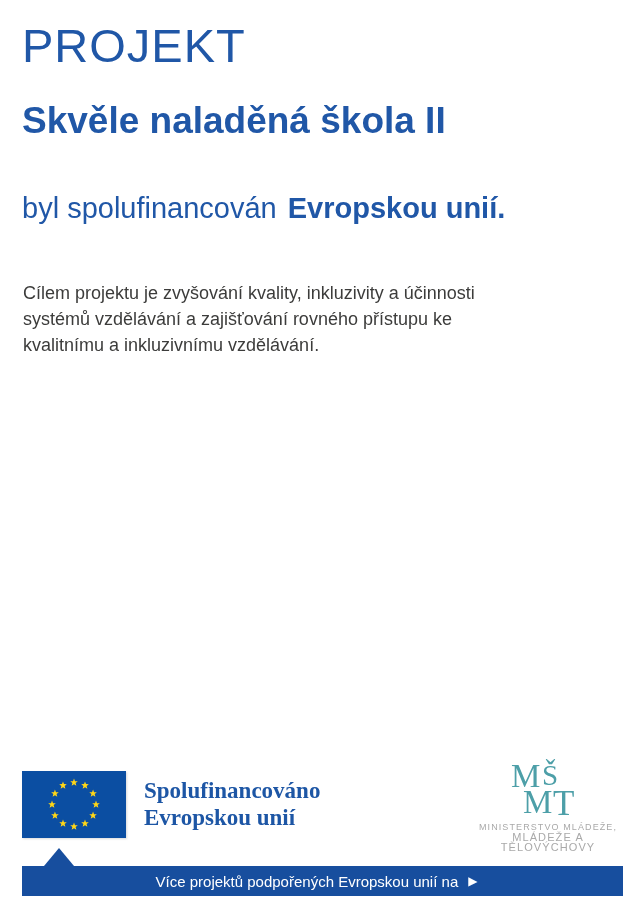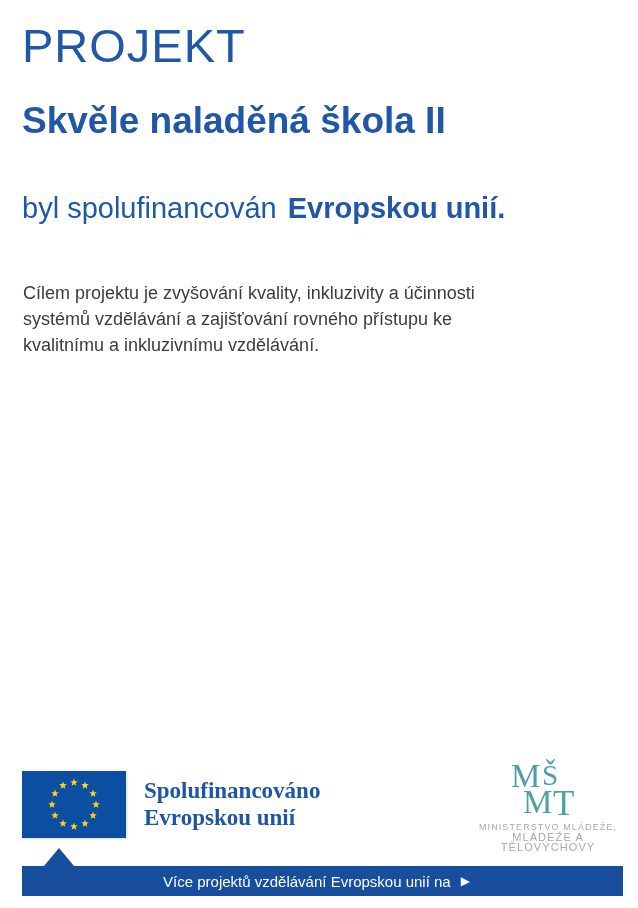--- a/index.html
+++ b/index.html
@@ -143,17 +143,17 @@
     </svg>
     <div class="ministry">
       <div class="line1">MINISTERSTVO MLÁDEŽE,</div>
       <div class="line2">MLÁDEŽE A TĚLOVÝCHOVY</div>
     </div>
   </div>
 
   <div class="banner-notch"></div>
 
   <div class="banner">
-    <span class="txt">Více projektů vzdělávání Evropskou unií na</span>
+    <span class="txt">Více projektů podpořených Evropskou unií na</span>
     <span class="arrow">▶</span>
   </div>
 
 </div>
 
 </body></html>

